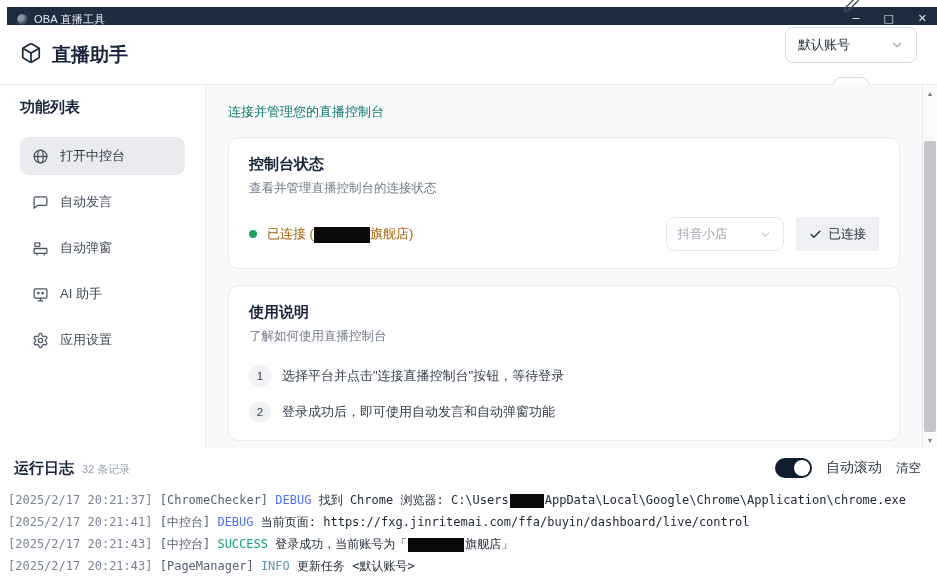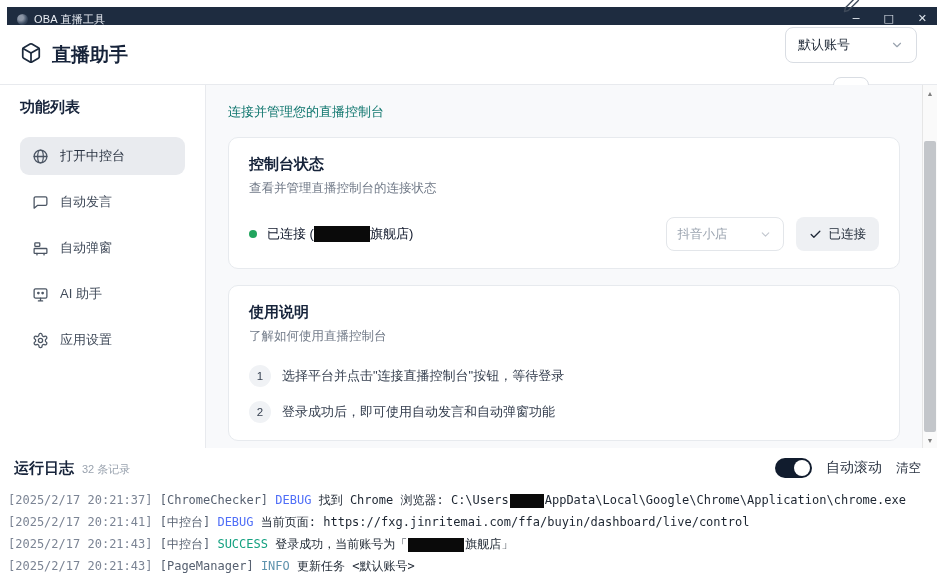--- a/index.html
+++ b/index.html
@@ -40,28 +40,28 @@
   .side-item svg { color:#4b5563; flex:none; }
 
   .main { flex:1; background:#f8f9fb; position:relative; padding:11px 37px 0 22px; }
   .main-title { font-size:24px; font-weight:bold; color:#10192b; }
   .main-subtitle { font-size:13px; color:#0f766e; margin-top:7px; }
   .card { background:#fff; border:1px solid #e7eaee; border-radius:10px; padding:17px 20px; margin-top:16px; }
   .card-title { font-size:15px; font-weight:bold; color:#16233a; }
   .card-subtitle { font-size:12.5px; color:#717a88; margin-top:6px; }
   .status-row { display:flex; align-items:center; margin-top:20px; }
   .dot { width:8px; height:8px; border-radius:50%; background:#21a45d; margin-right:10px; flex:none; }
-  .status-text { font-size:13px; color:#0f172a; display:flex; align-items:center; }
+  .status-text { font-size:13px; color:#a16207; display:flex; align-items:flex-end; }
   .redact { display:inline-block; background:#0a0a0a; height:16px; width:56px; vertical-align:middle; }
   .redact.narrow { width:34px; height:13px; }
   .status-controls { margin-left:auto; display:flex; align-items:center; gap:12px; }
   .platform-select { width:118px; height:34px; border:1px solid #e3e6ea; border-radius:8px; background:#fff;
                      display:flex; align-items:center; padding:0 11px; font-size:12.5px; color:#9aa3af; }
   .platform-select .chev { margin-left:auto; color:#c2c7cf; display:flex; }
-  .connected-btn { height:34px; border:none; border-radius:8px; background:#eef0f3; padding:0 13px;
+  .connected-btn { height:34px; border:none; border-radius:0; background:#eef0f3; padding:0 13px;
                    font-size:12.5px; color:#1f2937; display:flex; align-items:center; gap:7px; cursor:pointer;
                    font-family:inherit; }
   .steps { margin-top:20px; }
   .step { display:flex; align-items:center; gap:11px; margin-top:14px; }
   .step-num { width:22px; height:22px; border-radius:50%; background:#f0f2f5; color:#374151;
               font-size:11.5px; display:flex; align-items:center; justify-content:center; flex:none; }
   .step-text { font-size:13px; color:#333d4d; }
 
   
   .scrollbar { position:absolute; top:0; right:0; bottom:0; width:15px; background:#fafafa; border-left:1px solid #e6e6e6; }

